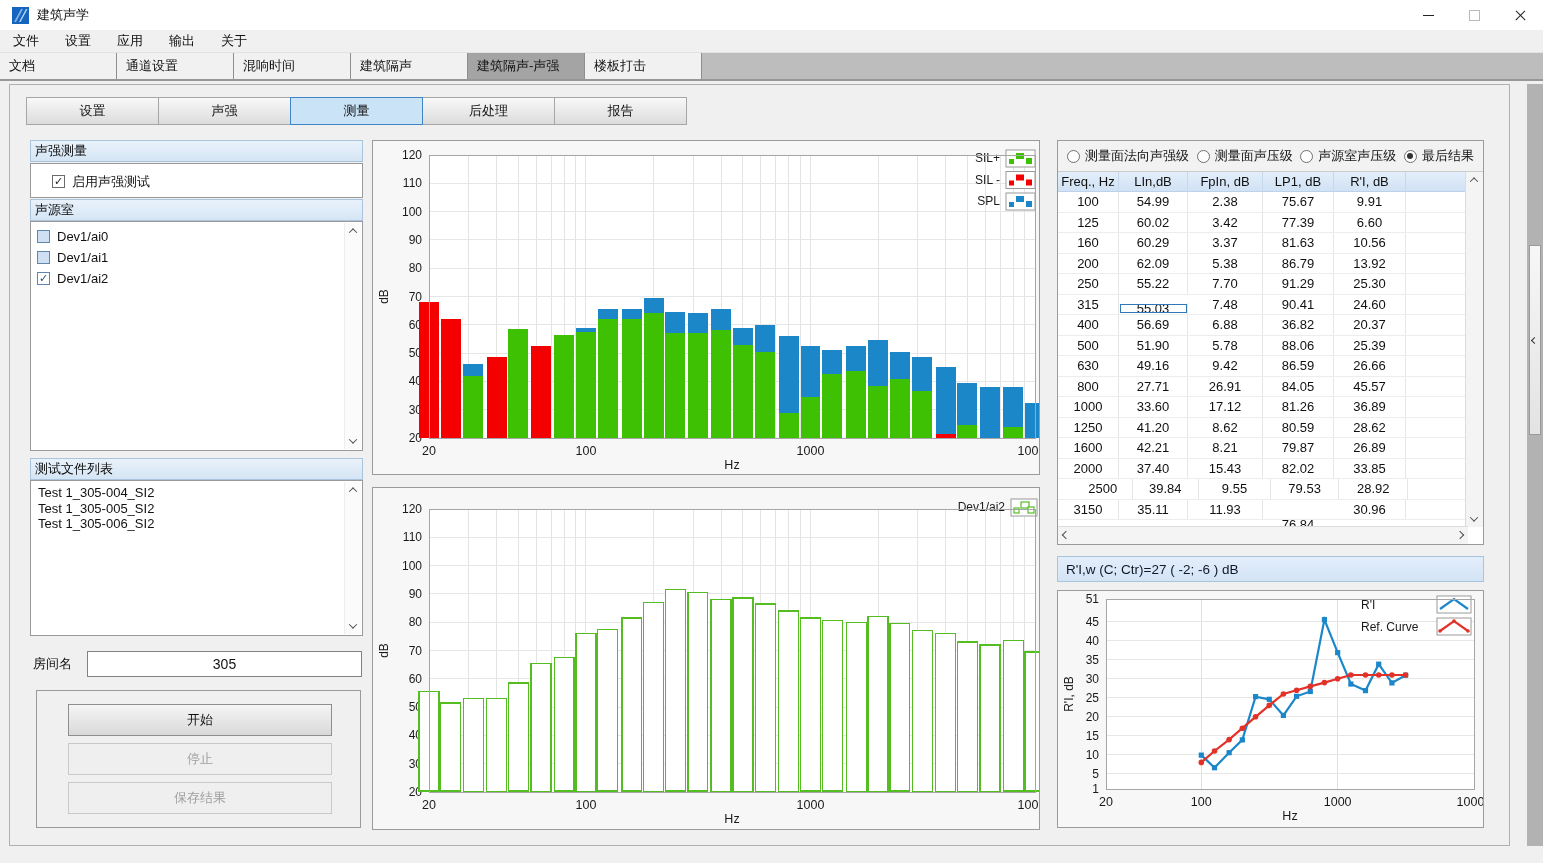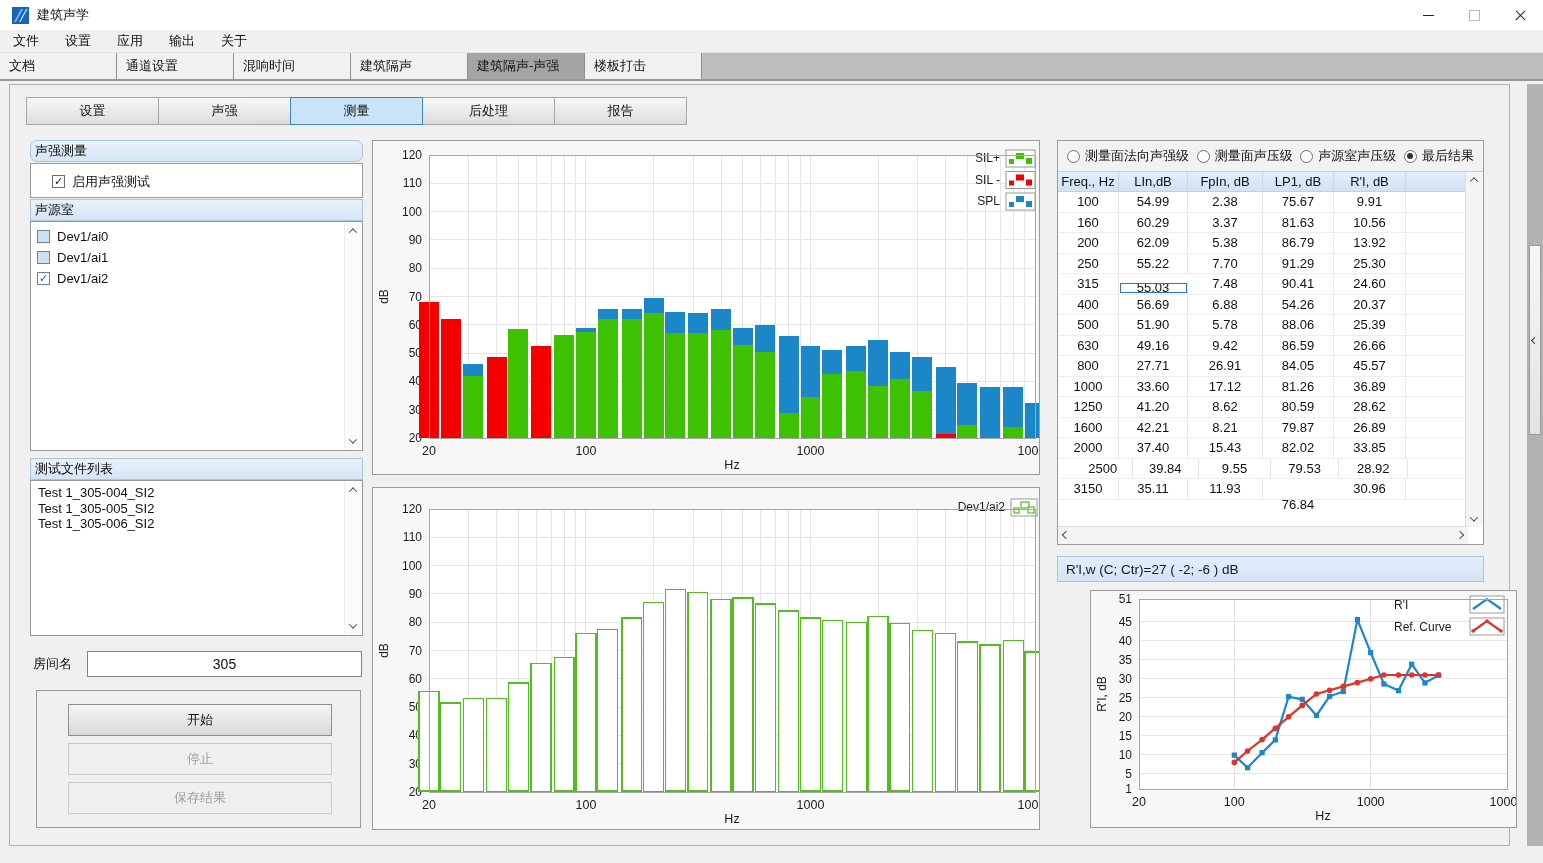--- a/index.html
+++ b/index.html
@@ -31,21 +31,21 @@
 
   #content-border{left:9px;top:84px;width:1501px;height:762px;border:1px solid #b0b0b0;}
 
   
   #subtabs{left:26px;top:97px;height:28px;display:flex;}
   .subtab{width:133px;height:28px;line-height:26px;text-align:center;font-size:13px;color:#111;background:linear-gradient(#f8f8f8,#dcdcdc);border:1px solid #a6a6a6;margin-right:-1px;box-sizing:border-box;}
   .subtab.active{background:#cbe3f7;border:1px solid #3f84c4;position:relative;z-index:2;}
 
   
   .sec-header{background:linear-gradient(#e9f2fb,#d5e5f5);border:1px solid #a9c4dc;font-size:13px;color:#0a0a0a;display:flex;align-items:center;padding-left:4px;}
-  #hdr-intensity{left:30px;top:140px;width:333px;height:22px;border-radius:7px;}
+  #hdr-intensity{left:30px;top:140px;width:333px;height:22px;}
   #enable-box{left:30px;top:163px;width:333px;height:35px;background:#fff;border:1px solid #9a9a9a;display:flex;align-items:center;}
   #hdr-source{left:30px;top:199px;width:333px;height:22px;}
   #source-list{left:30px;top:221px;width:333px;height:230px;background:#fff;border:1px solid #9a9a9a;}
   #hdr-files{left:30px;top:458px;width:333px;height:22px;}
   #file-list{left:30px;top:480px;width:333px;height:156px;background:#fff;border:1px solid #9a9a9a;}
   .check-row{display:flex;align-items:center;height:19px;margin:2px 0 0 6px;font-size:13px;color:#111;}
   .cbox{width:13px;height:13px;box-sizing:border-box;border:1px solid #5f87ac;background:#cfe0f2;margin-right:7px;display:flex;align-items:center;justify-content:center;font-size:11px;color:#21537f;}
   .cbox.checked{background:#fff;}
   #enable-check .cbox{border:1px solid #6b6b6b;background:#fff;color:#222;margin-left:15px;}
   .file-item{font-size:13px;color:#111;line-height:15.5px;padding-left:7px;}
@@ -62,21 +62,21 @@
   .chev{width:6px;height:6px;border-left:1.6px solid #4f4f4f;border-top:1.6px solid #4f4f4f;box-sizing:border-box;}
   .chev.up{transform:rotate(45deg) translate(1px,1px);}
   .chev.down{transform:rotate(225deg) translate(1px,1px);}
   .chev.left{transform:rotate(-45deg);}
   .chev.right{transform:rotate(135deg);}
 
   
   .chart-panel{background:#f7f7f7;border:1px solid #9b9b9b;}
   #chart-top{left:372px;top:140px;width:668px;height:335px;}
   #chart-bottom{left:372px;top:487px;width:668px;height:343px;}
-  #chart-ri{left:1090px;top:590px;width:427px;height:238px;}
+  #chart-ri{left:1057px;top:590px;width:427px;height:238px;}
 
   
   #right-box{left:1057px;top:140px;width:427px;height:405px;background:#ffffff;border:1px solid #9b9b9b;}
   #radio-row{position:absolute;left:0;top:0;width:425px;height:31px;background:#f2f2f2;border-bottom:1px solid #cccccc;display:flex;align-items:center;justify-content:space-between;padding:0 9px;box-sizing:border-box;}
   .radio-item{display:flex;align-items:center;font-size:13px;color:#111;white-space:nowrap;}
   .rdo{width:13px;height:13px;border-radius:50%;border:1px solid #707070;background:#fff;margin-right:5px;box-sizing:border-box;position:relative;}
   .rdo.sel:after{content:"";position:absolute;left:2.5px;top:2.5px;width:6px;height:6px;border-radius:50%;background:#333;}
   #rtable{position:absolute;left:0;top:31px;width:410px;}
   .tr{display:flex;height:20.5px;border-bottom:1px solid #ededed;box-sizing:border-box;}
   .tr.head{height:20px;background:linear-gradient(#e3eefb,#d0e2f4);border-bottom:1px solid #bcd2ea;}
@@ -440,20 +440,28 @@
         </div>
         <div class="tr">
           <div class="td" style="width: 61px;">100</div>
           <div class="td" style="width: 69px;">54.99</div>
           <div class="td" style="width: 75px;">2.38</div>
           <div class="td" style="width: 71px;">75.67</div>
           <div class="td" style="width: 72px;">9.91</div>
           <div class="td" style="width: 62px;"></div>
         </div>
         <div class="tr">
+          <div class="td" style="width: 61px;">125</div>
+          <div class="td" style="width: 69px;">60.02</div>
+          <div class="td" style="width: 75px;">3.42</div>
+          <div class="td" style="width: 71px;">77.39</div>
+          <div class="td" style="width: 72px;">6.60</div>
+          <div class="td" style="width: 62px;"></div>
+        </div>
+        <div class="tr">
           <div class="td" style="width: 61px;">160</div>
           <div class="td" style="width: 69px;">60.29</div>
           <div class="td" style="width: 75px;">3.37</div>
           <div class="td" style="width: 71px;">81.63</div>
           <div class="td" style="width: 72px;">10.56</div>
           <div class="td" style="width: 62px;"></div>
         </div>
         <div class="tr">
           <div class="td" style="width: 61px;">200</div>
           <div class="td" style="width: 69px;">62.09</div>
@@ -475,21 +483,21 @@
           <div class="td focus" style="width: 69px; margin-top: 8px;">55.03</div>
           <div class="td" style="width: 75px;">7.48</div>
           <div class="td" style="width: 71px;">90.41</div>
           <div class="td" style="width: 72px;">24.60</div>
           <div class="td" style="width: 62px;"></div>
         </div>
         <div class="tr">
           <div class="td" style="width: 61px;">400</div>
           <div class="td" style="width: 69px;">56.69</div>
           <div class="td" style="width: 75px;">6.88</div>
-          <div class="td" style="width: 71px;">54.26</div>
+          <div class="td" style="width: 71px;">36.82</div>
           <div class="td" style="width: 72px;">20.37</div>
           <div class="td" style="width: 62px;"></div>
         </div>
         <div class="tr">
           <div class="td" style="width: 61px;">500</div>
           <div class="td" style="width: 69px;">51.90</div>
           <div class="td" style="width: 75px;">5.78</div>
           <div class="td" style="width: 71px;">88.06</div>
           <div class="td" style="width: 72px;">25.39</div>
           <div class="td" style="width: 62px;"></div>

